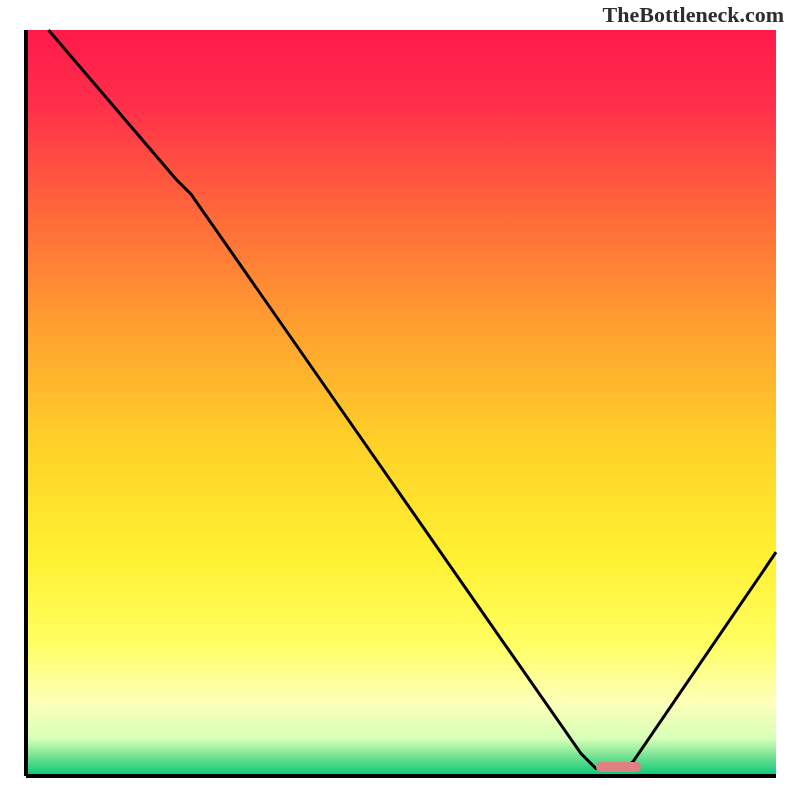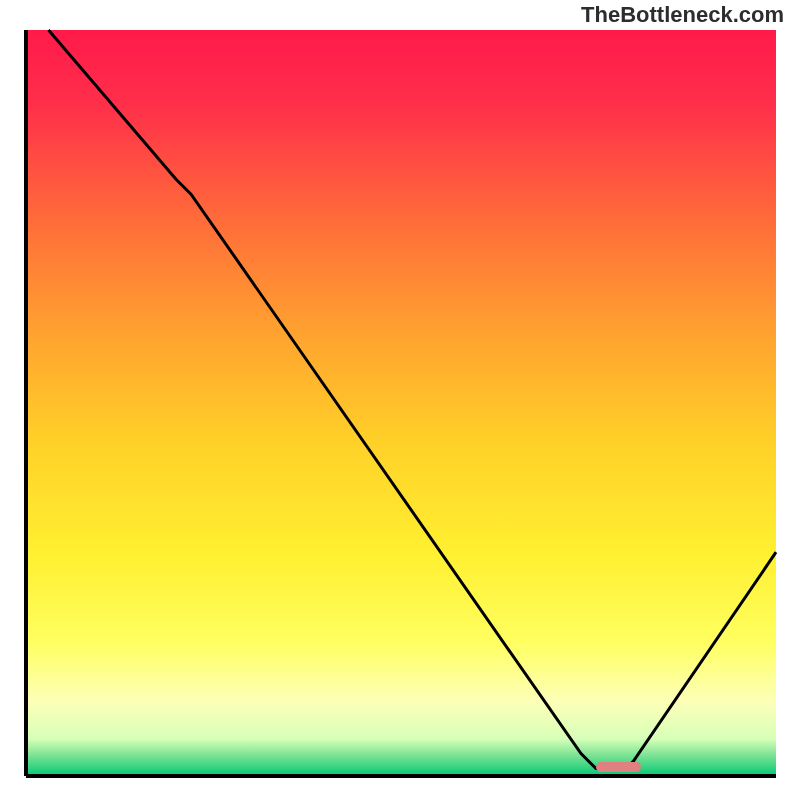--- a/index.html
+++ b/index.html
@@ -16,20 +16,21 @@
     height: 800px;
   }
   .watermark {
     position: absolute;
     top: 2px;
     right: 16px;
     font-size: 22px;
     font-weight: bold;
     color: #2d2d2d;
     z-index: 10;
+    font-family: Liberation Serif, serif;
   }
   svg {
     display: block;
   }
 </style>
 </head>
 <body>
 
 <div class="chart-container">
   <div class="watermark">TheBottleneck.com</div>

